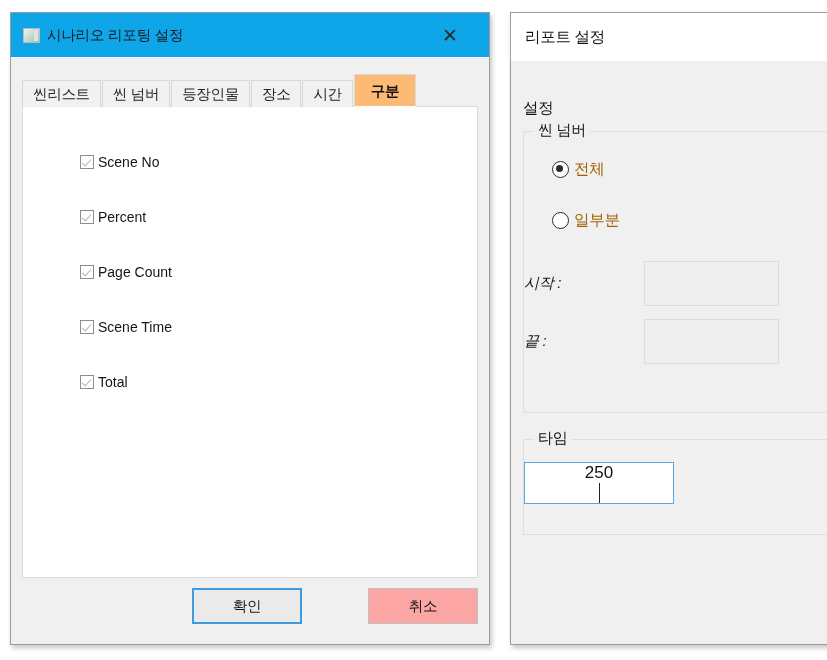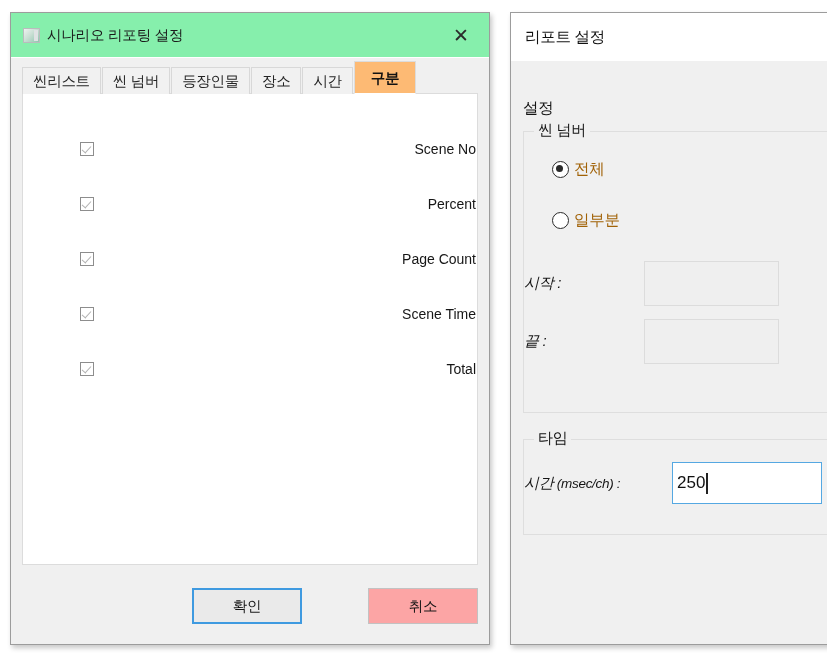--- a/index.html
+++ b/index.html
@@ -22,25 +22,25 @@
     top: 12px;
     width: 480px;
     height: 633px;
     background: #f0f0f0;
     border: 1px solid #9c9c9c;
     box-shadow: 2px 3px 5px rgba(0,0,0,0.22);
     box-sizing: border-box;
   }
   #left-titlebar {
     height: 45px;
-    background: #86efac;
+    background: #0ea5e9;
     border-bottom: 1px solid #ffffff;
     display: flex;
     align-items: center;
-    padding: 0 13px 0 12px;
+    padding: 0 24px 0 12px;
     box-sizing: border-box;
   }
   .app-icon {
     width: 17px;
     height: 15px;
     flex: 0 0 auto;
     margin-right: 7px;
     position: relative;
     border: 1px solid #b9bcbd;
     background: linear-gradient(135deg, #eef2f0 0%, #c9dfd4 45%, #8fc5ae 100%);
@@ -67,21 +67,21 @@
     align-items: center;
     justify-content: center;
     font-size: 19px;
     color: #2b2b2b;
     line-height: 1;
     cursor: pointer;
     font-family: "DejaVu Sans", sans-serif;
   }
 
   #left-body {
-    padding: 3px 11px 0 11px;
+    padding: 16px 11px 0 11px;
     box-sizing: border-box;
     height: calc(100% - 45px);
     position: relative;
   }
 
   
   #tabstrip {
     display: flex;
     align-items: flex-end;
     height: 33px;
@@ -124,23 +124,22 @@
     box-sizing: border-box;
     position: relative;
     z-index: 2;
     padding-top: 44px;
   }
 
   .check-row {
     display: flex;
     align-items: center;
     height: 21px;
-    margin: 0 1px 34px 57px;
+    margin: 0 16px 34px 57px;
     cursor: pointer;
-    justify-content: space-between;
   }
   .check-row:last-child { margin-bottom: 0; }
   .cbox {
     width: 14px;
     height: 14px;
     border: 1px solid #8d8d8d;
     background: #ffffff;
     box-sizing: border-box;
     position: relative;
     flex: 0 0 auto;
@@ -318,20 +317,21 @@
     height: 42px;
     background: #ffffff;
     border: 1.4px solid #55a8e2;
     box-sizing: border-box;
     font-size: 17px;
     color: #111111;
     padding: 0 4px;
     display: flex;
     align-items: center;
     font-family: "Liberation Sans", sans-serif;
+    flex-direction: column;
   }
   .caret {
     display: inline-block;
     width: 1.5px;
     height: 21px;
     background: #222;
     margin-left: 1px;
     vertical-align: middle;
   }
   .small-unit { font-size: 13.5px; }
@@ -427,21 +427,20 @@
       <div class="field-row">
         <span class="field-label">끝 :</span>
         <input class="field-input" type="text" value="" style="">
       </div>
     </div>
 
     <div class="groupbox" id="group-time">
       <span class="group-legend">타임</span>
 
       <div class="field-row" id="time-row">
-        <span class="field-label"><span>시간</span><span class="small-unit"> (msec/ch) :</span></span>
         <div id="time-input">
             <span>250</span>
             <span class="caret"></span>
           </div>
       </div>
     </div>
 
   </div>
 </div>
 

